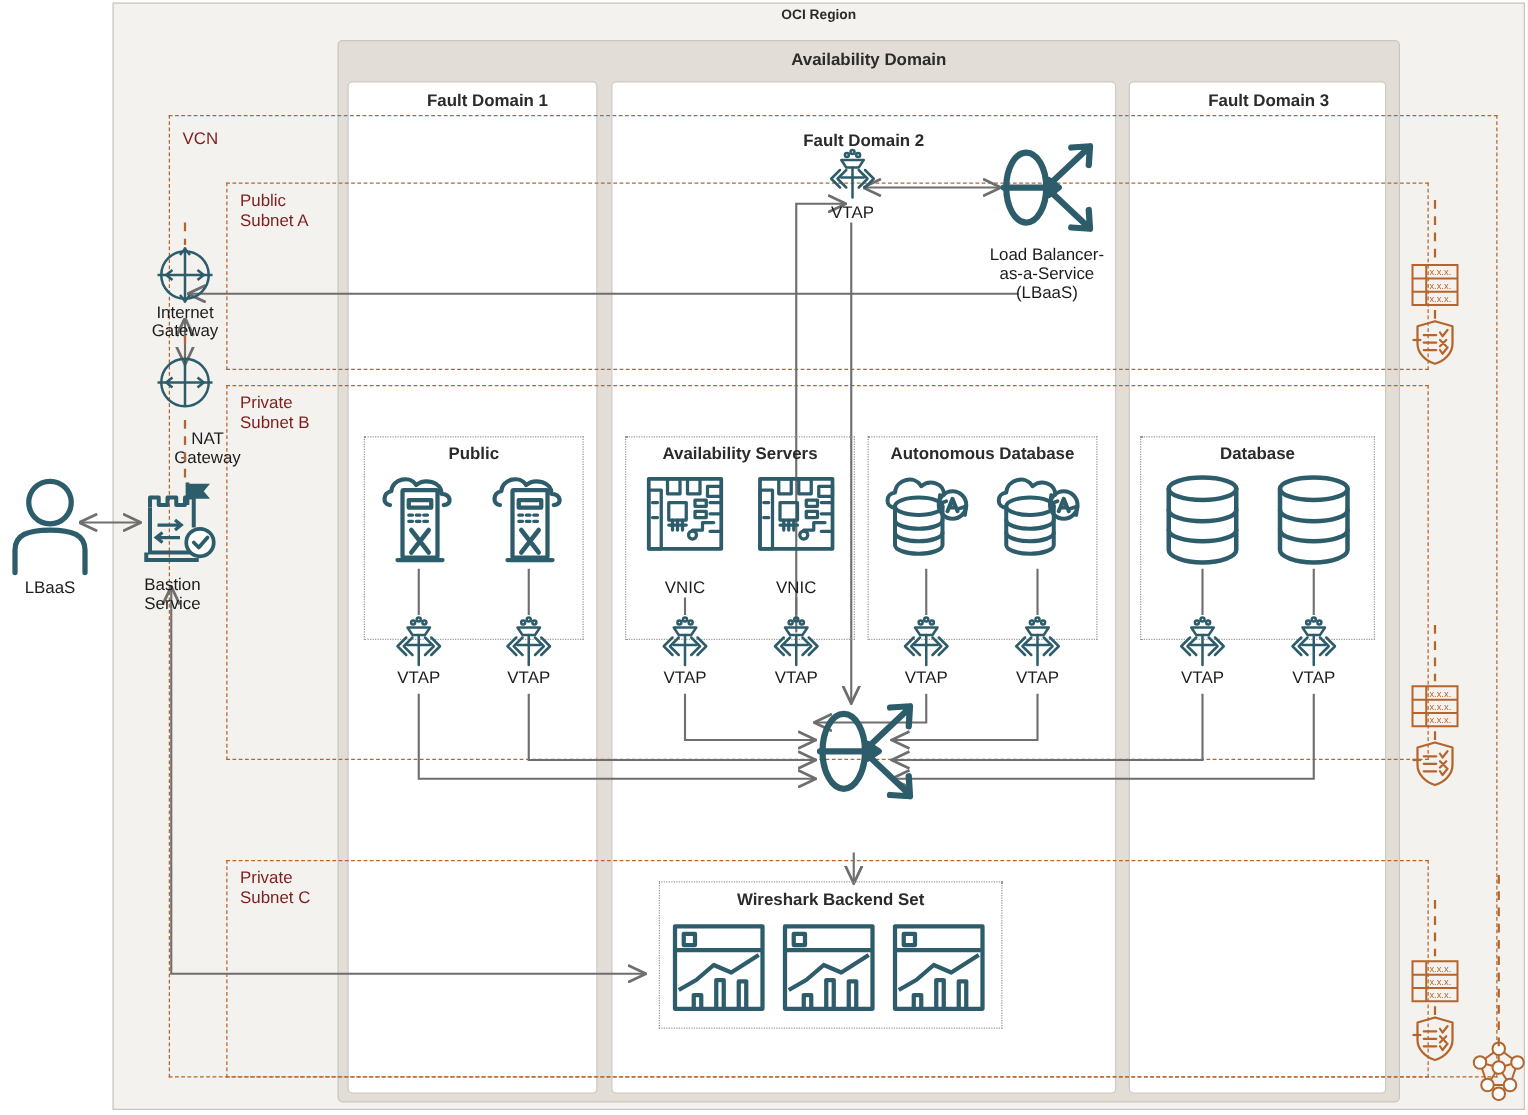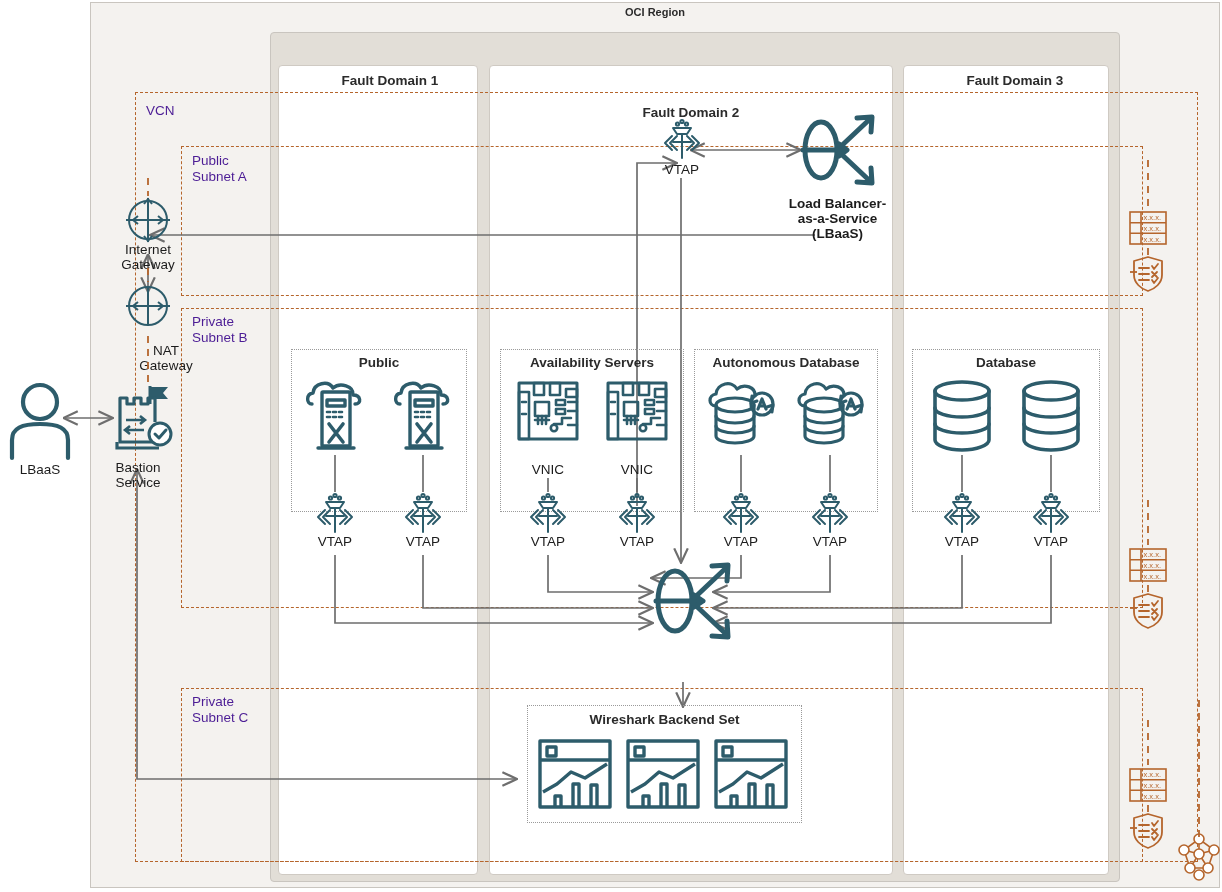--- a/index.html
+++ b/index.html
@@ -8,38 +8,39 @@
   .abs{position:absolute;}
   
   #oci-region{left:90px;top:2px;width:1130px;height:886px;background:#f4f2ef;border:1px solid #c9c5bf;box-sizing:border-box;}
   #oci-title{left:90px;top:6px;width:1130px;text-align:center;font-size:11px;font-weight:bold;color:#2b2b2b;}
   #avail-domain{left:270px;top:32px;width:850px;height:850px;background:#e2ded7;border:1px solid #c9c5bf;border-radius:4px;box-sizing:border-box;}
   #ad-title{left:270px;top:40px;width:850px;text-align:center;font-size:13.5px;font-weight:bold;color:#2b2b2b;}
   .fd{background:#ffffff;border:1px solid #cfcac3;border-radius:4px;box-sizing:border-box;}
   .fd-title{font-size:13.5px;font-weight:bold;color:#2b2b2b;text-align:center;}
   
   .dashbox{border:1.6px dashed #b5652c;box-sizing:border-box;background:transparent;}
-  .dashlabel{color:#4c1d95;font-size:13.5px;line-height:16px;font-weight:400;white-space:pre-line;}
+  .dashlabel{color:#7f1d1d;font-size:13.5px;line-height:16px;font-weight:400;white-space:pre-line;}
   
   .svcbox{border:1.4px dotted #9a9a9a;box-sizing:border-box;background:transparent;}
   .svctitle{font-size:13.5px;font-weight:bold;color:#2b2b2b;text-align:center;width:100%;}
   
   .lbl{font-size:13.5px;color:#1c1c1c;text-align:center;line-height:15px;white-space:pre-line;}
   svg{display:block;overflow:visible;}
   #wires{left:0;top:0;width:1222px;height:892px;pointer-events:none;}
 </style>
 </head>
 <body>
 
 <div id="stage">
 
   <div class="abs" id="oci-region"></div>
   <div class="abs" id="oci-title">OCI Region</div>
 
   <div class="abs" id="avail-domain"></div>
+  <div class="abs" id="ad-title">Availability Domain</div>
 
   <div class="abs fd" style="left:278px;top:65px;width:200px;height:810px;"></div>
   <div class="abs fd-title" style="left:278px;top:73px;width:224px;">Fault Domain 1</div>
 
   <div class="abs fd" style="left:489px;top:65px;width:404px;height:810px;"></div>
   <div class="abs fd-title" style="left:489px;top:73px;width:404px;margin-top:32px;">Fault Domain 2</div>
 
   <div class="abs fd" style="left:903px;top:65px;width:206px;height:810px;"></div>
   <div class="abs fd-title" style="left:903px;top:73px;width:224px;">Fault Domain 3</div>
 
@@ -185,21 +186,21 @@
   <div class="abs" style="left:795px;top:110px;">
     <svg width="84" height="84" viewBox="0 0 84 84">
       <g stroke="#2d5c6b" stroke-width="5" fill="none" stroke-linecap="round" stroke-linejoin="round">
         <ellipse cx="26" cy="40" rx="16" ry="28"></ellipse>
         <path d="M8 40 L50 40 M44 34 L52 40 L44 46"></path>
         <path d="M42 40 L76 8 M62 8 L77 7 L76 22"></path>
         <path d="M42 40 L76 72 M62 72 L77 73 L76 58"></path>
       </g>
     </svg>
   </div>
-  <div class="abs lbl" style="left:760px;top:196px;width:155px;font-weight:bold;">Load Balancer-
+  <div class="abs lbl" style="left:760px;top:196px;width:155px;">Load Balancer-
 as-a-Service
 (LBaaS)</div>
 
   <div class="abs svcbox" style="left:291px;top:349px;width:176px;height:163px;"></div>
   <div class="abs svctitle" style="left:291px;top:355px;width:176px;">Public</div>
 
   <div class="abs svcbox" style="left:500px;top:349px;width:184px;height:163px;"></div>
   <div class="abs svctitle" style="left:500px;top:355px;width:184px;">Availability Servers</div>
 
   <div class="abs svcbox" style="left:694px;top:349px;width:184px;height:163px;"></div>

